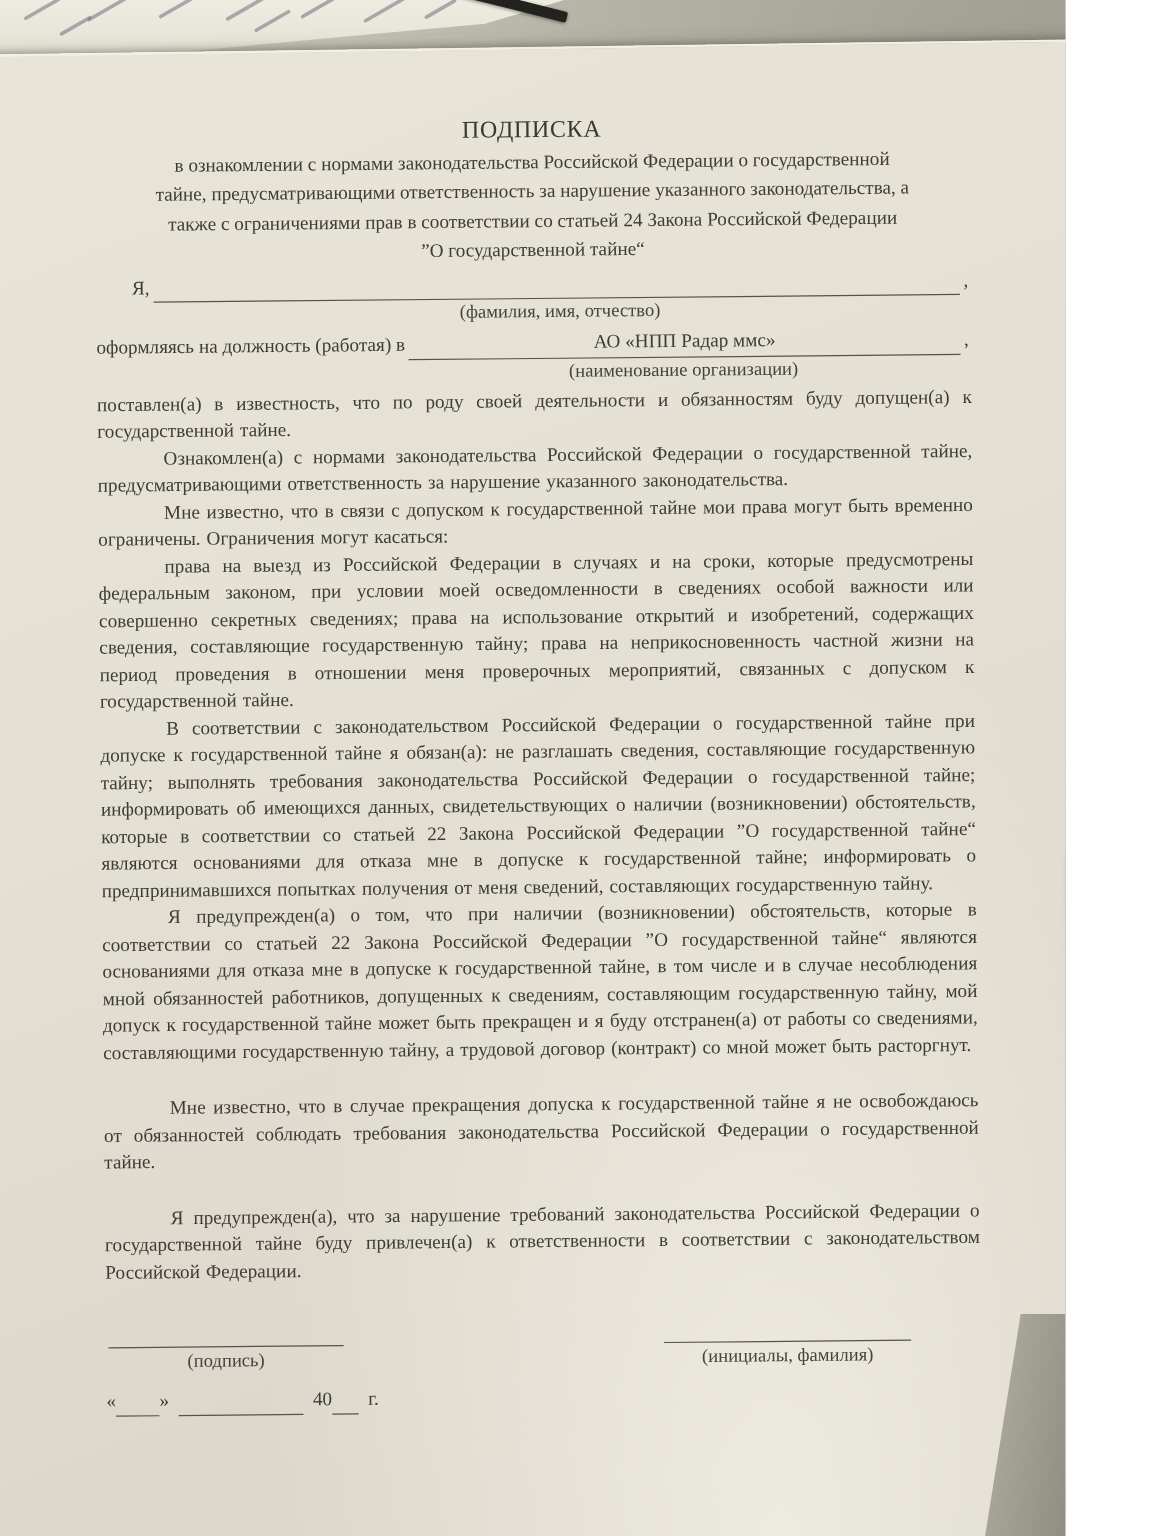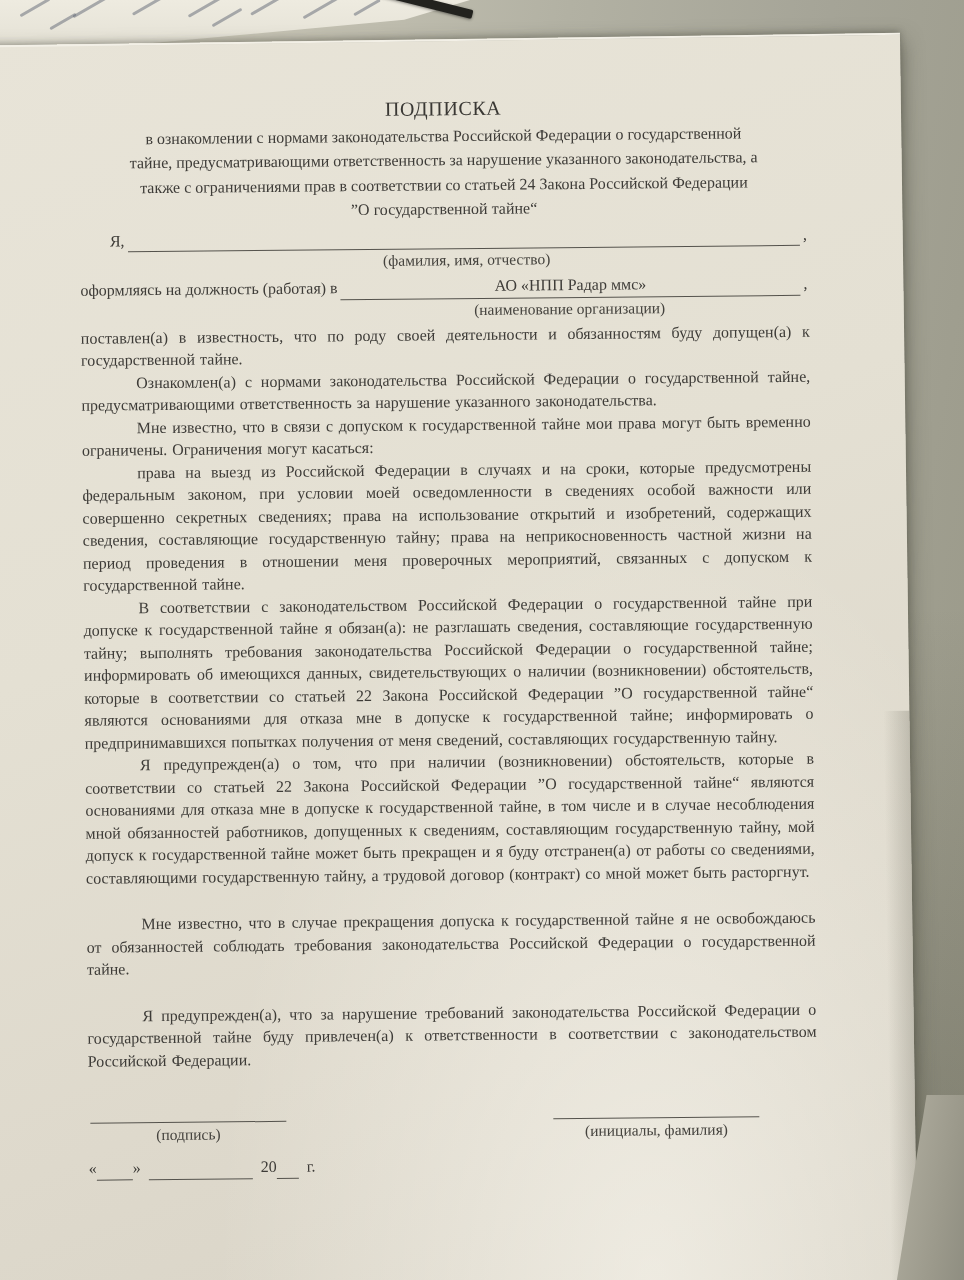--- a/index.html
+++ b/index.html
@@ -1,17 +1,17 @@
 <!DOCTYPE html>
 <html><head>
 <meta charset="utf-8">
 <style>
   html,body{margin:0;padding:0;width:964px;height:1280px;overflow:hidden;}
   .scene{
-    position:relative;width:964px;height:1280px;overflow:hidden;
+    position:relative;width:888px;height:1280px;overflow:hidden;
     background:
       radial-gradient(ellipse at 98% 102%, rgba(55,55,44,.30), rgba(0,0,0,0) 38%),
       linear-gradient(100deg,#d8d5c6 0%,#cac7b8 18%,#b2b1a3 48%,#a5a497 70%,#999887 100%);
     font-family:"Liberation Serif", serif;
   }
   
   .under-paper{
     position:absolute;top:0;left:0;width:470px;height:62px;
     background:linear-gradient(180deg,#eeebe0,#e1ded2);
     clip-path:polygon(0 0,100% 0,86% 32%,0 92%);
@@ -154,21 +154,21 @@
           <div class="sig-line"></div>
           <div class="sig-caption">(инициалы, фамилия)</div>
         </div>
       </div>
 
       <div class="date-row">
         <span>«</span>
         <span class="blank b-day"></span>
         <span>»</span>
         <span class="blank b-month"></span>
-        <span class="dr-sp">20</span>
+        <span class="dr-sp">40</span>
         <span class="blank b-year"></span>
         <span class="dr-sp">г.</span>
       </div>
 
     </div>
   </div>
 
   <div class="curl-shadow"></div>
 </div>
 

